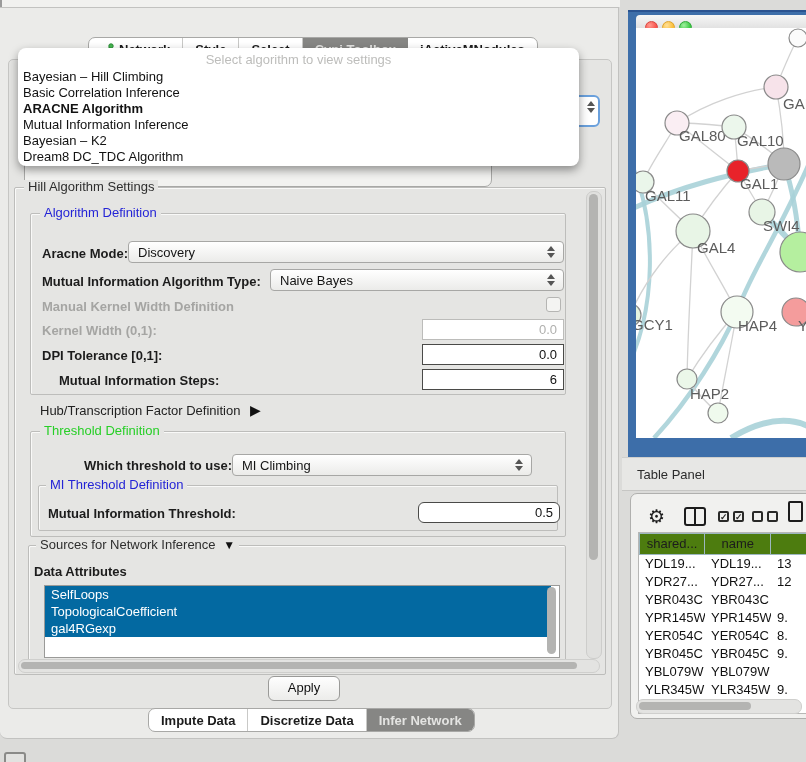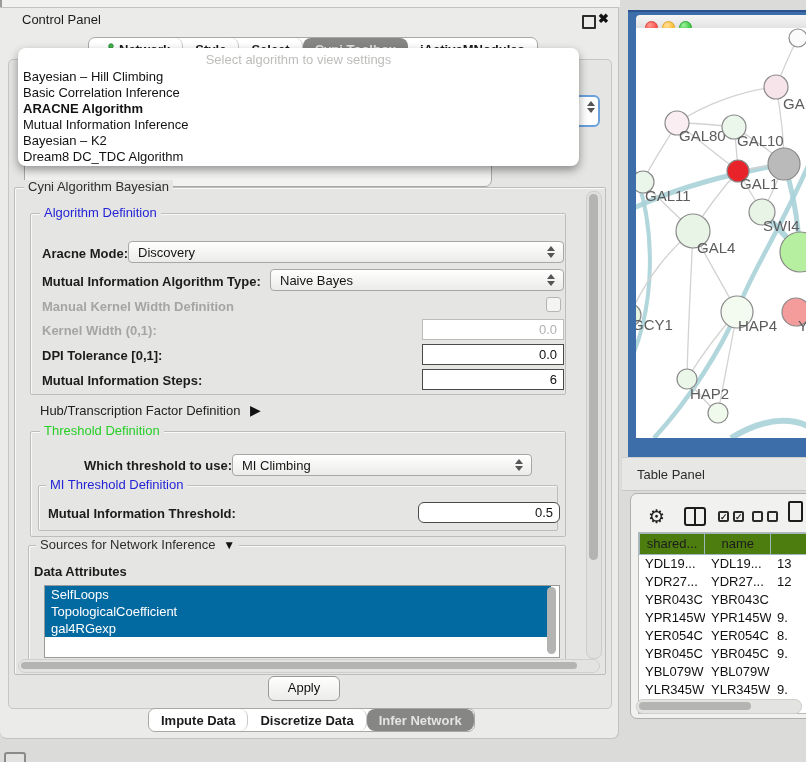--- a/index.html
+++ b/index.html
@@ -13,21 +13,21 @@
   .cp-topstrip{left:0;top:0;width:618px;height:7px;background:#f1f1ef;border-left:2px solid #9a9a9a;}
   .cp-titlebar{left:0;top:0;width:100%;height:24px;}
   .cp-title{left:22px;top:4px;font-size:13px;color:#1c1c1c;}
   .float-icon{left:582px;top:7px;width:10px;height:10px;border:2px solid #2b2b2b;border-radius:1px;}
   .close-icon{left:598px;top:3px;font-size:13px;font-weight:bold;color:#111;}
 
   
   .seg{display:flex;background:#ffffff;border:1px solid #a8a8a6;border-radius:7px;overflow:hidden;
     height:24px;box-sizing:border-box;align-items:stretch;}
   .seg .segment{display:flex;align-items:center;justify-content:center;gap:5px;
-    font-weight:bold;color:#1b1b1b;border-right:1px solid #c9c9c7;padding:0 12px;cursor:default;border-radius:8px;}
+    font-weight:bold;color:#1b1b1b;border-right:1px solid #c9c9c7;padding:0 12px;cursor:default;}
   .seg .segment:last-child{border-right:none;}
   .seg .segment.sel{background:#868684;color:#e4e4e2;border-right:none;}
   .cp-tabs{left:88px;top:29px;}
 
   .net-tab-icon{width:13px;height:13px;display:inline-block;}
 
   
   .cp-content{left:8px;top:51px;width:602px;height:648px;background:#e5e5e3;
     border:1px solid #c6c6c4;border-radius:5px;}
 
@@ -123,25 +123,20 @@
   .c0{width:74px;} .c1{width:74px;} .c2{width:40px;}
 </style>
 </head>
 <body>
 
 <div class="screen">
 
   <div class="abs cp-topstrip"></div>
 
   <div class="abs cp-window">
-    <div class="abs cp-titlebar">
-      <span class="abs cp-title">Control Panel</span>
-      <span class="abs float-icon"></span>
-      <span class="abs close-icon">✖</span>
-    </div>
 
     <div class="abs cp-content"></div>
 
     <div class="abs seg cp-tabs">
       <div class="segment">
         <svg class="net-tab-icon" viewBox="0 0 13 13">
           <line x1="3" y1="10" x2="10" y2="3" stroke="#3aaa46" stroke-width="1.4"></line>
           <line x1="3" y1="10" x2="10" y2="11" stroke="#3aaa46" stroke-width="1.4"></line>
           <circle cx="3" cy="10" r="2.4" fill="#45b850" stroke="#2c8a36"></circle>
           <circle cx="10" cy="3" r="2.2" fill="#45b850" stroke="#2c8a36"></circle>
@@ -165,21 +160,21 @@
 
     <div class="abs stub-combo"></div>
     <div class="abs focus-combo">
       <div class="spin" style="position:absolute;right:3px;top:4px;display:flex;flex-direction:column;gap:2px;align-items:center;">
         <div class="tri-up"></div>
         <div class="tri-dn"></div>
       </div>
     </div>
 
     <div class="abs group" style="left:14px;top:179px;width:590px;height:486px;"></div>
-    <span class="gtitle plain" style="left:24px;top:172px;">Cyni Algorithm Bayesian</span>
+    <span class="gtitle plain" style="left:24px;top:172px;">Hill Algorithm Settings</span>
 
     <div class="abs sb-track-v" style="left:586px;top:183px;width:14px;height:466px;">
       <div class="sb-thumb-v" style="left:2px;top:2px;width:9px;height:366px;"></div>
     </div>
 
     <div class="abs group" style="left:30px;top:205px;width:534px;height:180px;"></div>
     <span class="gtitle blue" style="left:40px;top:198px;">Algorithm Definition</span>
 
     <span class="lbl" style="left:42px;top:238px;">Aracne Mode:</span>
     <div class="combo" style="left:128px;top:233px;width:436px;">
@@ -201,21 +196,21 @@
 
     <span class="lbl dis" style="left:42px;top:291px;">Manual Kernel Width Definition</span>
     <span class="checkbox" style="left:546px;top:289px;"></span>
 
     <span class="lbl dis" style="left:42px;top:315px;">Kernel Width (0,1):</span>
     <div class="field dis" style="left:422px;top:311px;width:142px;">0.0</div>
 
     <span class="lbl" style="left:42px;top:340px;">DPI Tolerance [0,1]:</span>
     <div class="field dark" style="left:422px;top:336px;width:142px;">0.0</div>
 
-    <span class="lbl" style="left:42px;top:365px;">Mutual Information Steps:</span>
+    <span class="lbl" style="left:59px;top:365px;">Mutual Information Steps:</span>
     <div class="field dark" style="left:422px;top:361px;width:142px;">6</div>
 
     <span class="lbl reg" style="left:40px;top:394px;">
       <span>Hub/Transcription Factor Definition</span>
       <span style="font-size:14px;color:#111;margin-left:6px;">▶</span>
     </span>
 
     <div class="abs group" style="left:30px;top:423px;width:534px;height:104px;"></div>
     <span class="gtitle green" style="left:40px;top:416px;">Threshold Definition</span>
 

